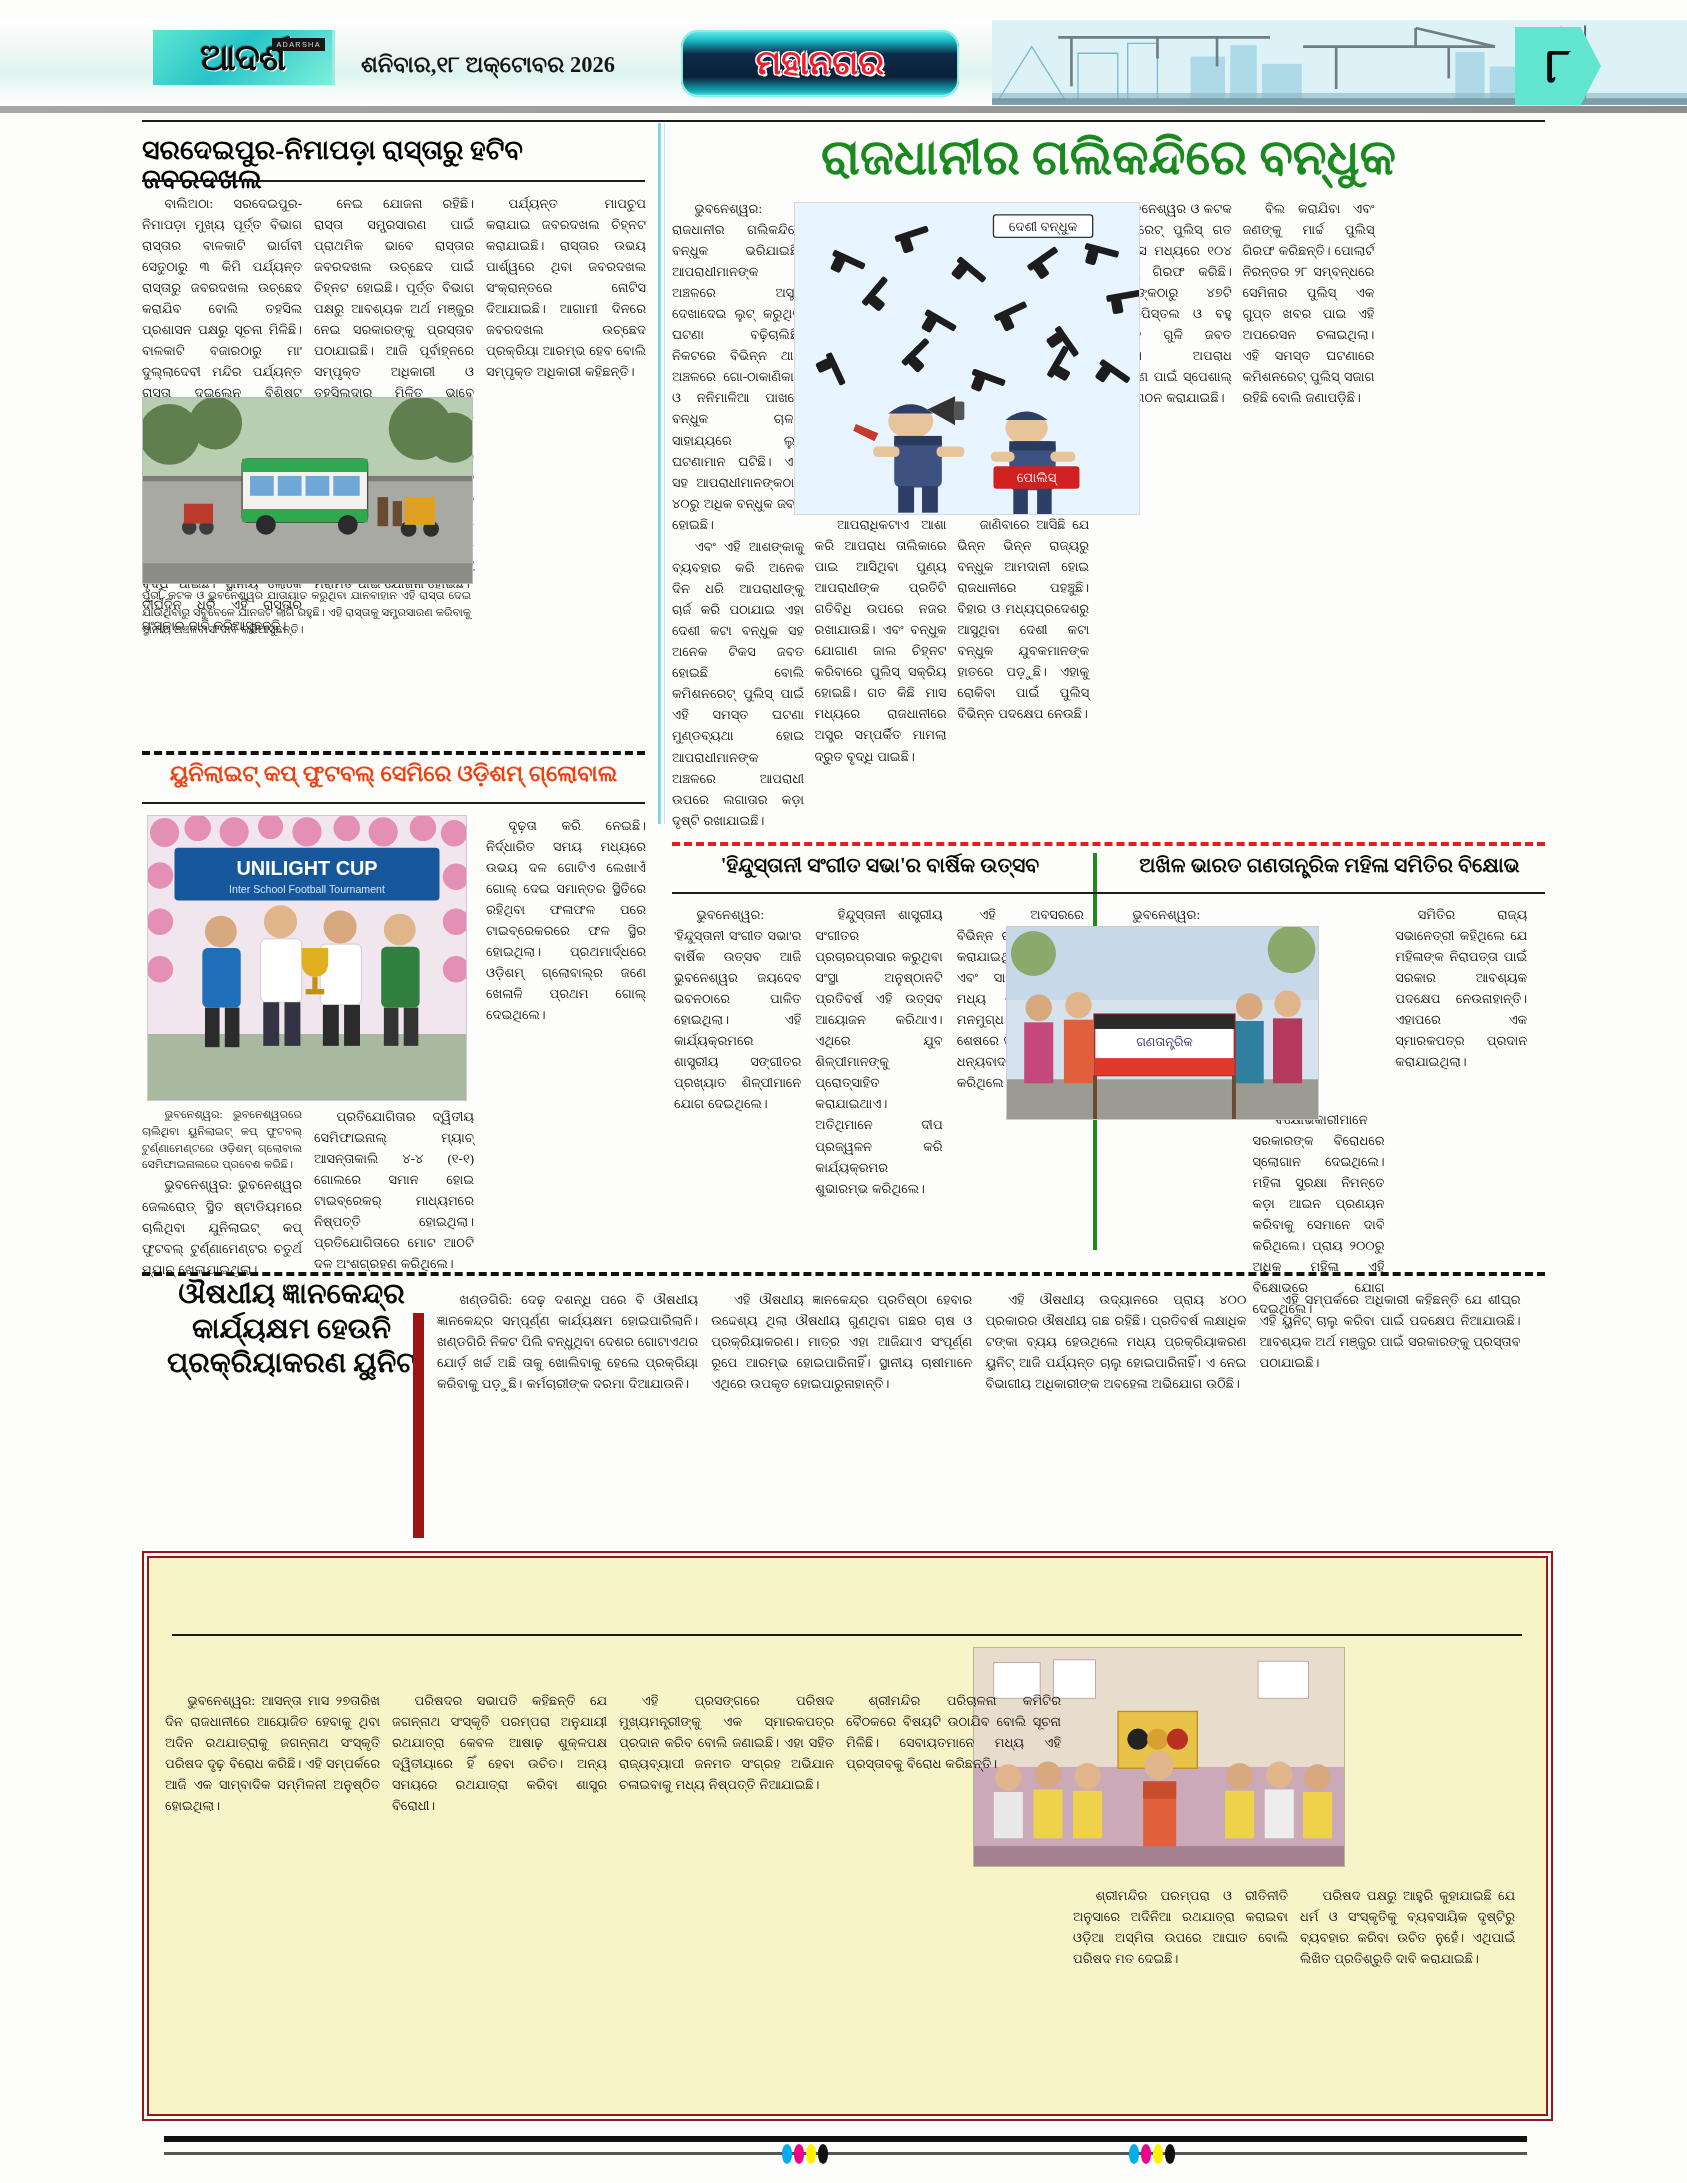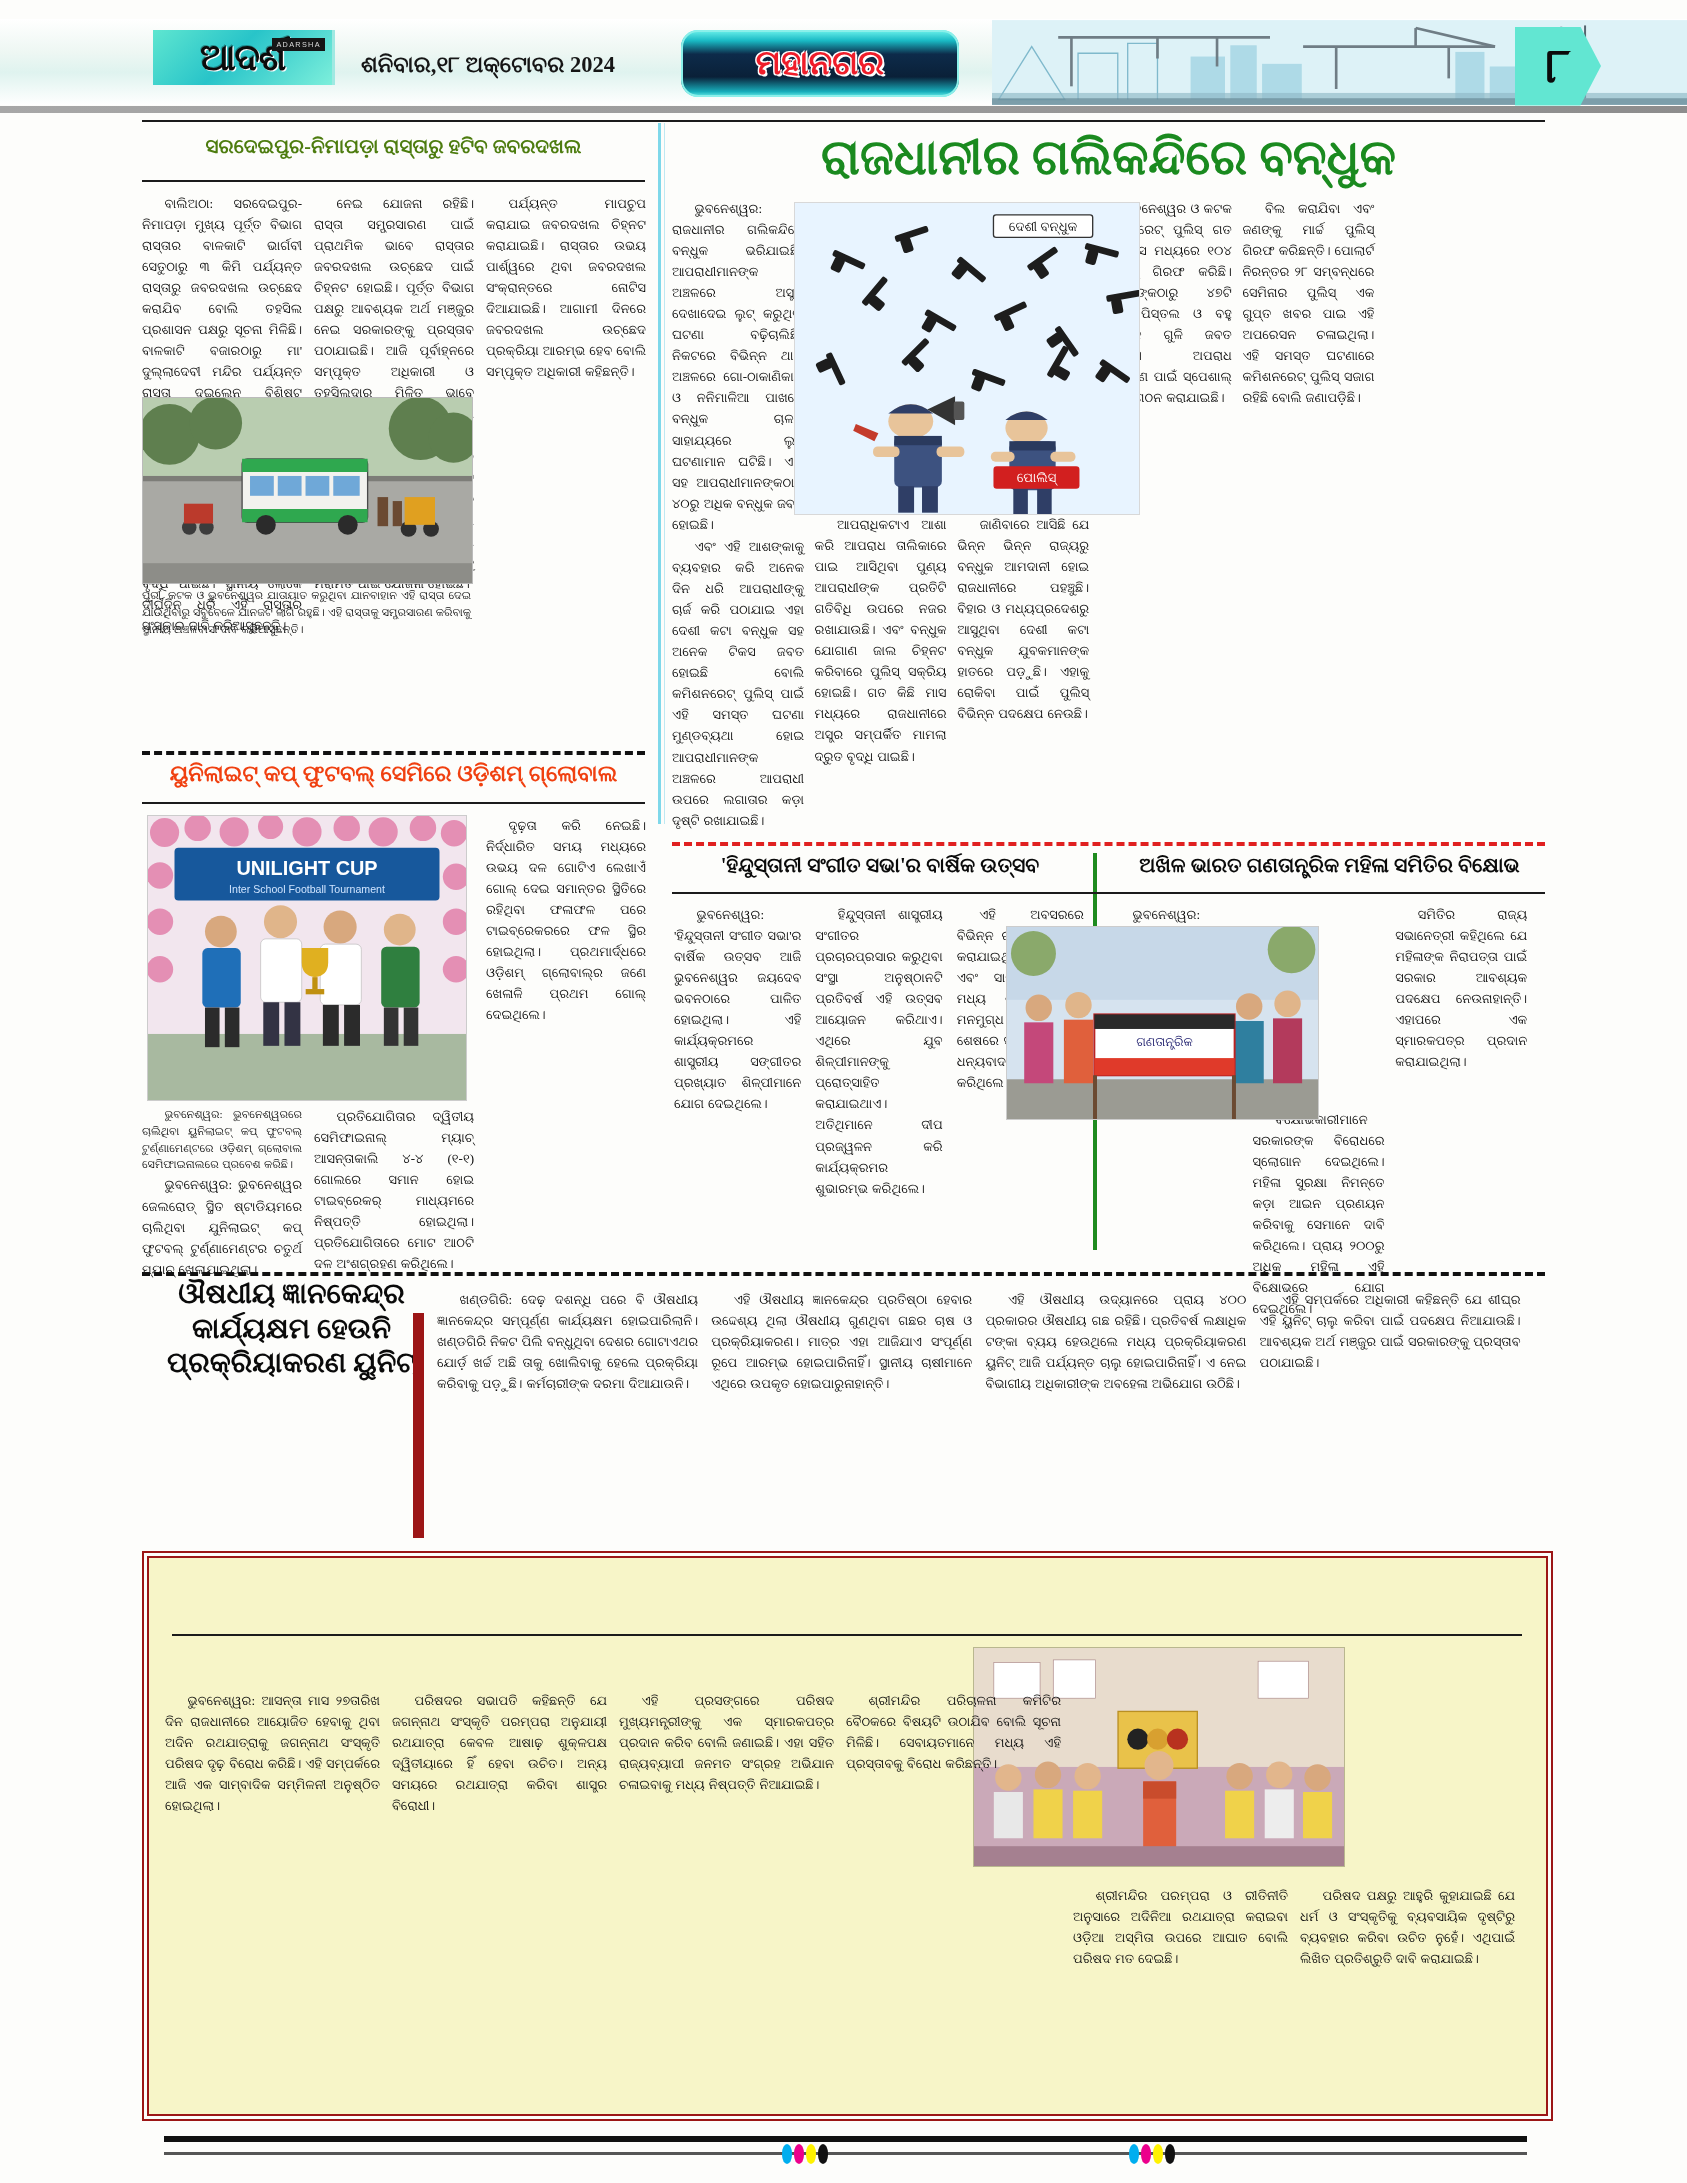--- a/index.html
+++ b/index.html
@@ -43,21 +43,21 @@
   #page-hex{position:absolute;left:1515px;top:26.5px;width:86px;height:79px;
     background:#62e6d2;clip-path:polygon(0% 0%,76% 0%,100% 50%,76% 100%,0% 100%);
     display:flex;align-items:center;justify-content:center;}
   #page-hex span{font-family:"Liberation Serif",serif;font-weight:bold;font-size:48px;color:#0b0b0b;}
   #mast-underline{position:absolute;left:0;top:106px;width:1687px;height:6.6px;
     background:linear-gradient(90deg,#a7a7a7,#8d8d8d);}
 
   
   #rule-top{position:absolute;left:142px;top:120px;width:1403px;height:0;border-top:2.6px solid #1b1b1b;}
   .headline{font-family:"Liberation Serif",serif;font-weight:bold;line-height:1.06;}
-  #h-left{position:absolute;left:142px;top:136px;width:503px;font-size:20px;color:#4d7c0f;text-align:center;}
+  #h-left{position:absolute;left:142px;top:136px;width:503px;font-size:27px;color:#000000;}
   #h-left-rule{position:absolute;left:142px;top:180px;width:503px;height:0;border-top:2px solid #1b1b1b;}
   #h-main{position:absolute;left:672px;top:132px;width:873px;font-size:49px;color:#1a8a1f;text-align:center;}
   #vrule-1{position:absolute;left:658px;top:123px;width:2.6px;height:701px;background:#7fd8ea;}
   #vrule-1b{position:absolute;left:664px;top:123px;width:1.3px;height:701px;background:#bfe9f2;}
 
   
   #a1{position:absolute;left:142px;top:193px;width:504px;height:549px;}
   #a1 .cols{display:flex;gap:12px;}
   #a1 .cols > div{width:160px;}
   #photo1{position:absolute;left:142px;top:397px;width:329px;height:185px;overflow:hidden;border:0.7px solid #bbb;}
@@ -151,21 +151,21 @@
         <rect x="0" y="110" width="1050" height="18" fill="#8fb8c6" opacity="0.65"></rect>
         <rect x="0" y="118" width="1050" height="10" fill="#5e7f8c" opacity="0.6"></rect>
       </svg>
     </div>
 
     <div id="logo-box">
       <span id="logo-text" class="od">ଆଦର୍ଶ</span>
       <span id="logo-tag">ADARSHA</span>
     </div>
 
-    <div id="mast-date" class="od">ଶନିବାର,୧୮ ଅକ୍ଟୋବର 2024</div>
+    <div id="mast-date" class="od">ଶନିବାର,୧୮ ଅକ୍ଟୋବର 2026</div>
 
     <div id="section-badge">
       <span>ମହାନଗର</span>
     </div>
 
     <div id="page-hex">
       <span>୮</span>
     </div>
     <div id="mast-underline"></div>
   </div>

